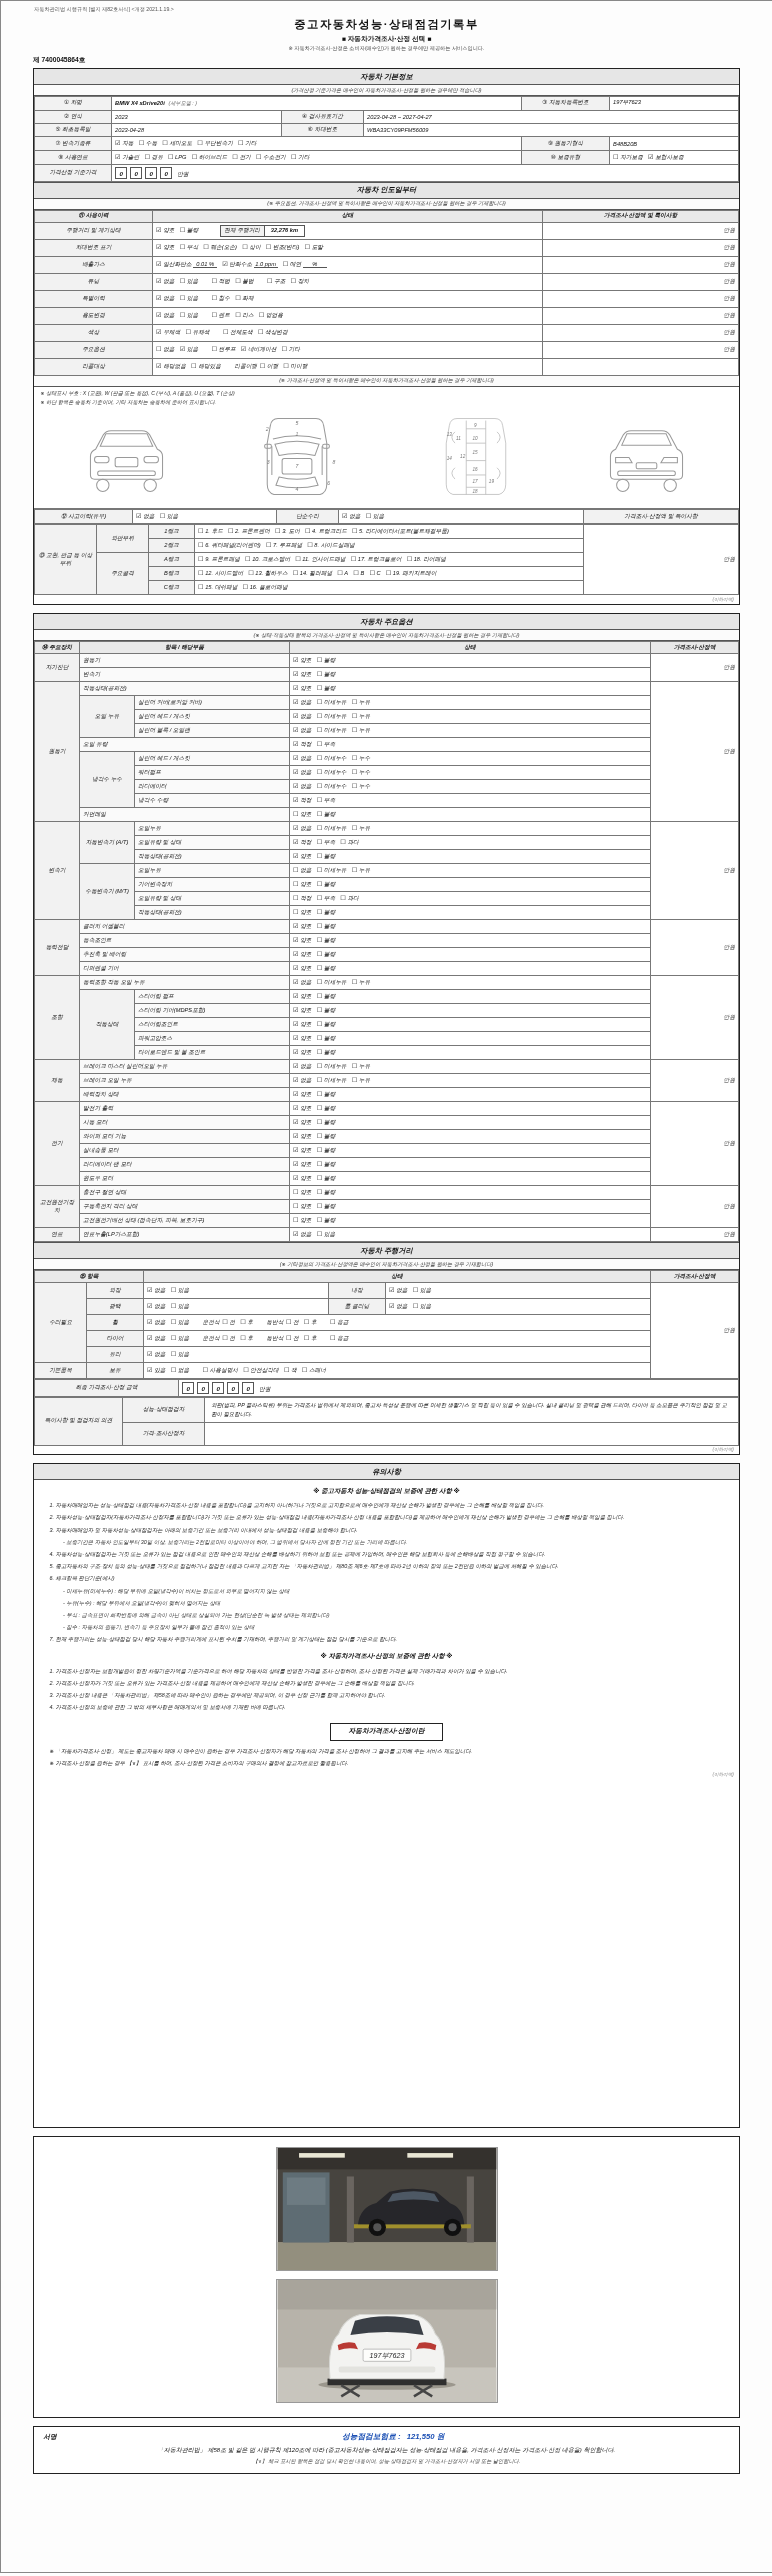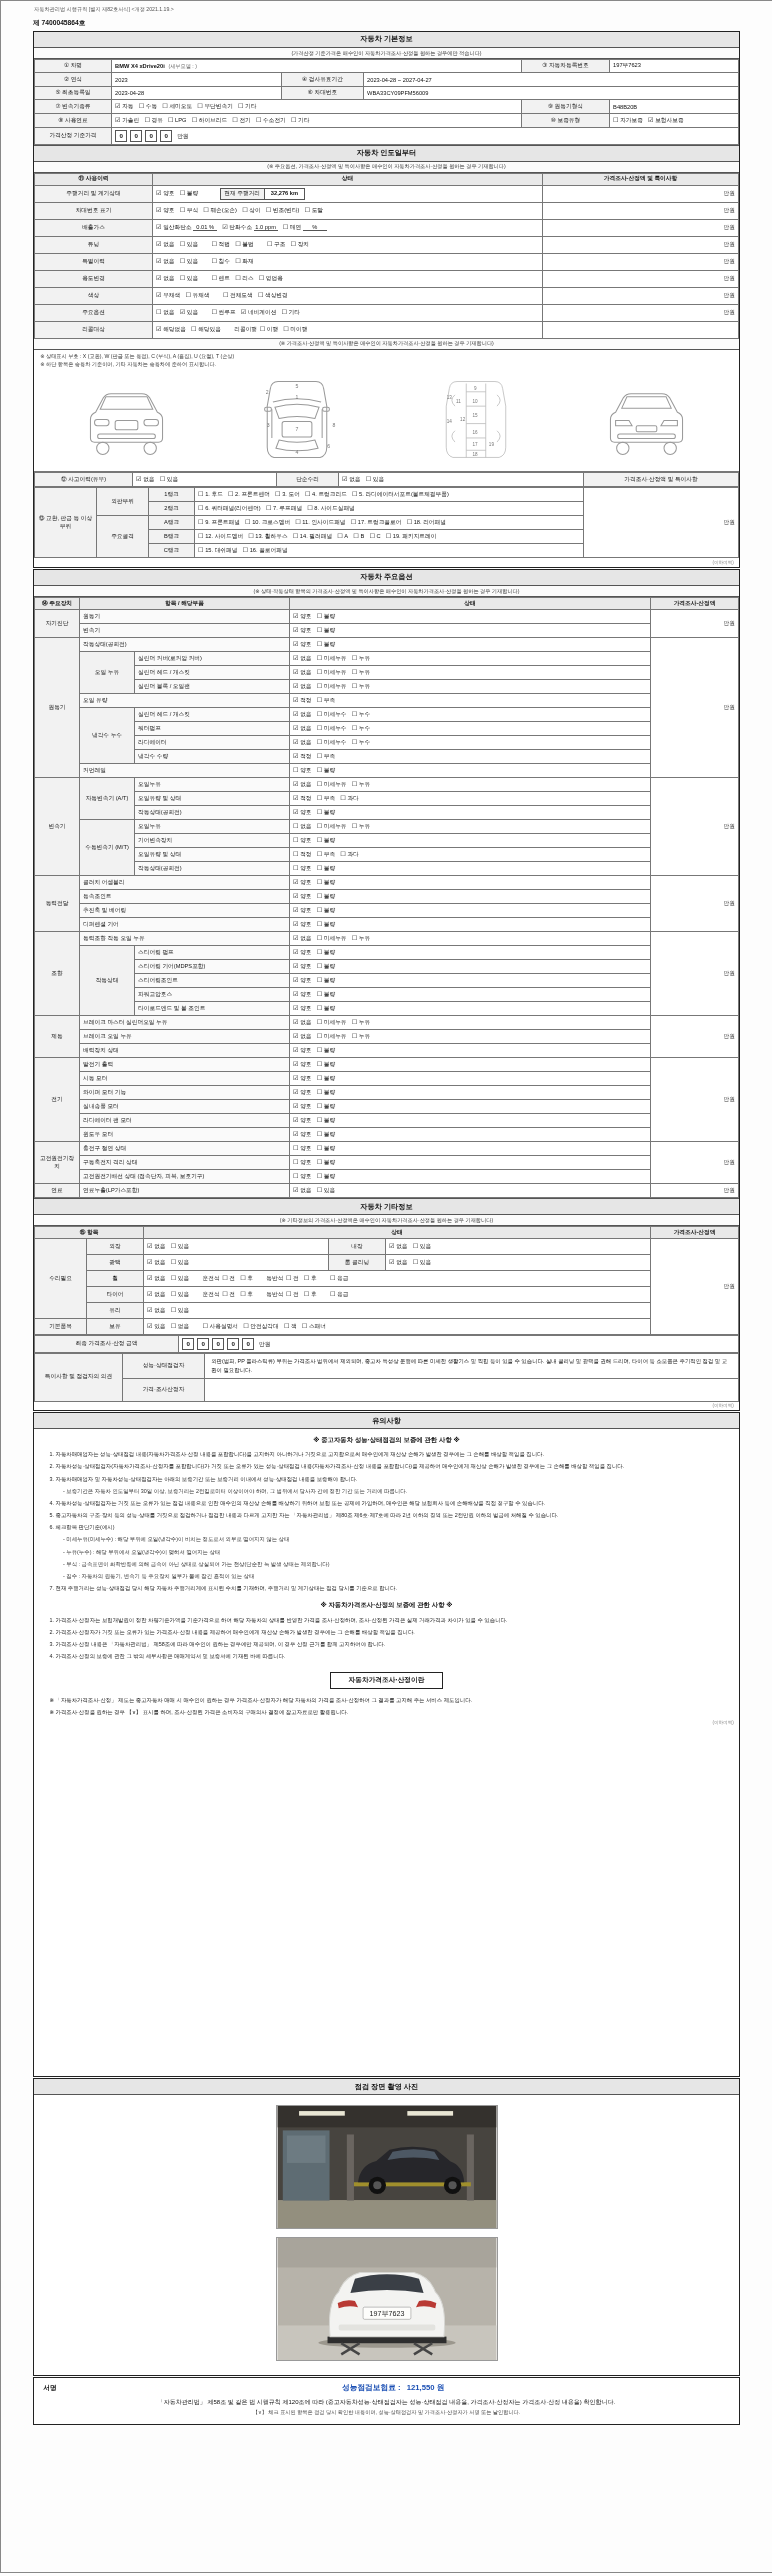--- a/index.html
+++ b/index.html
@@ -6,21 +6,21 @@
   html,body{width:773px;background:#fff;}
   body{font-family:"Liberation Sans","DejaVu Sans",sans-serif;color:#111;}
   .page{width:773px;min-height:2573px;border:0.5px solid #888;padding:4.1px 0 12.4px;background:#fdfdfd;}
   .doc{width:707px;margin:0 auto;}
   .formref{font-size:5.2px;color:#555;padding:1px 1px 3.1px;}
   .title-wrap{text-align:center;margin:1px 0 4.1px;}
   .title{font-size:11.3px;font-weight:bold;letter-spacing:1.5px;}
   .subtitle{font-size:6.7px;font-weight:bold;margin-top:2.6px;}
   .subnote{font-size:5.2px;color:#444;margin-top:1.5px;}
   .docno{font-size:6.7px;font-weight:bold;margin:3.1px 0 2.6px;}
-  .box{border:0.8px solid #222;background:#fff;margin-bottom:1px;overflow:hidden;}
+  .box{border:0.8px solid #222;background:#fff;margin-bottom:8px;overflow:hidden;font-style:italic;}
   .sec-h{background:#e6e6e6;border-bottom:0.5px solid #555;text-align:center;font-weight:bold;font-size:7.2px;padding:2.6px 0;}
   .sec-h.mid{border-top:0.5px solid #555;}
   .sec-note{text-align:center;font-size:5.2px;color:#333;padding:1.5px 0;border-bottom:0.5px solid #555;background:#fbfbfb;}
   .t{width:100%;border-collapse:collapse;table-layout:fixed;}
   .t th,.t td{border:0.5px solid #777;font-size:5.7px;padding:1.5px 3.1px;vertical-align:middle;word-break:break-all;}
   .t th{background:#f2f2f2;font-weight:normal;text-align:center;}
   .t thead th{background:#e9e9e9;font-weight:bold;}
   .t td.lab,.t td.cat,.t td.sub,.t td.lab2{background:#f2f2f2;text-align:center;}
   .t td.item{text-align:left;background:#fafafa;}
   .t td.state{text-align:left;}
@@ -66,20 +66,25 @@
   svg text{font-family:"Liberation Sans","DejaVu Sans",sans-serif;}
 </style>
 </head>
 <body>
 
 <div class="page">
 <div class="doc">
 
   <div class="formref">자동차관리법 시행규칙 [별지 제82호서식] &lt;개정 2021.1.19.&gt;</div>
 
+  <div class="title-wrap">
+    <div class="title">중고자동차성능·상태점검기록부</div>
+    <div class="subtitle">■ 자동차가격조사·산정 선택 ■</div>
+    <div class="subnote">※ 자동차가격조사·산정은 소비자(매수인)가 원하는 경우에만 제공하는 서비스입니다.</div>
+  </div>
 
   <div class="docno">제 7400045864호</div>
 
   <div class="box">
 
     <div class="sec-h">자동차 기본정보</div>
     <div class="sec-note">(가격산정 기준가격은 매수인이 자동차가격조사·산정을 원하는 경우에만 적습니다)</div>
 
     <table class="t basic-t">
       <colgroup>
@@ -539,21 +544,21 @@
             </tr>
             <tr>
               <td class="cat" rowspan="1">연료</td>
               <td class="item" colspan="2">연료누출(LP가스포함)</td>
               <td class="state"><span class="grp"><span class="opt checked"><span class="cbx">☑</span><span class="olb">없음</span></span><span class="opt"><span class="cbx">☐</span><span class="olb">있음</span></span></span></td>
               <td class="price" rowspan="1">만원</td>
             </tr>
           </tbody>
     </table>
 
-    <div class="sec-h mid">자동차 기타정보</div>
+    <div class="sec-h mid">자동차 주행거리</div>
     <div class="sec-note">(※ 기타정보의 가격조사·산정액은 매수인이 자동차가격조사·산정을 원하는 경우 기재합니다)</div>
 
     <table class="t etc-t">
       <colgroup>
             <col style="width:52px">
             <col style="width:57px">
             <col style="width:185px">
             <col style="width:57px">
             <col>
             <col style="width:88px">
@@ -663,21 +668,20 @@
       <span>자동차가격조사·산정이란</span>
     </div>
     <div>
           <div class="n-item">※ 「자동차가격조사·산정」 제도는 중고자동차 매매 시 매수인이 원하는 경우 가격조사·산정자가 해당 자동차의 가격을 조사·산정하여 그 결과를 고지해 주는 서비스 제도입니다.</div>
           <div class="n-item">※ 가격조사·산정을 원하는 경우 【∨】 표시를 하며, 조사·산정된 가격은 소비자의 구매의사 결정에 참고자료로만 활용됩니다.</div>
         </div>
     <div class="endblank">(이하여백)</div>
   </div>
 
   <div class="box photos-box">
-    <div class="sec-h">점검 장면 촬영 사진</div>
     <div class="photo-wrap">
 
       <svg width="222" height="124" viewBox="0 0 430 240">
         <rect width="430" height="240" fill="#47443f"></rect>
         <rect width="430" height="42" fill="#34312d"></rect>
         <rect x="42" y="10" width="90" height="9" fill="#e9e6d4"></rect>
         <rect x="255" y="10" width="90" height="9" fill="#e9e6d4"></rect>
         <rect y="185" width="430" height="55" fill="#938f7e"></rect>
         <rect x="10" y="48" width="92" height="138" fill="#5e6c73"></rect>
         <rect x="18" y="58" width="76" height="54" fill="#6d7b82"></rect>

